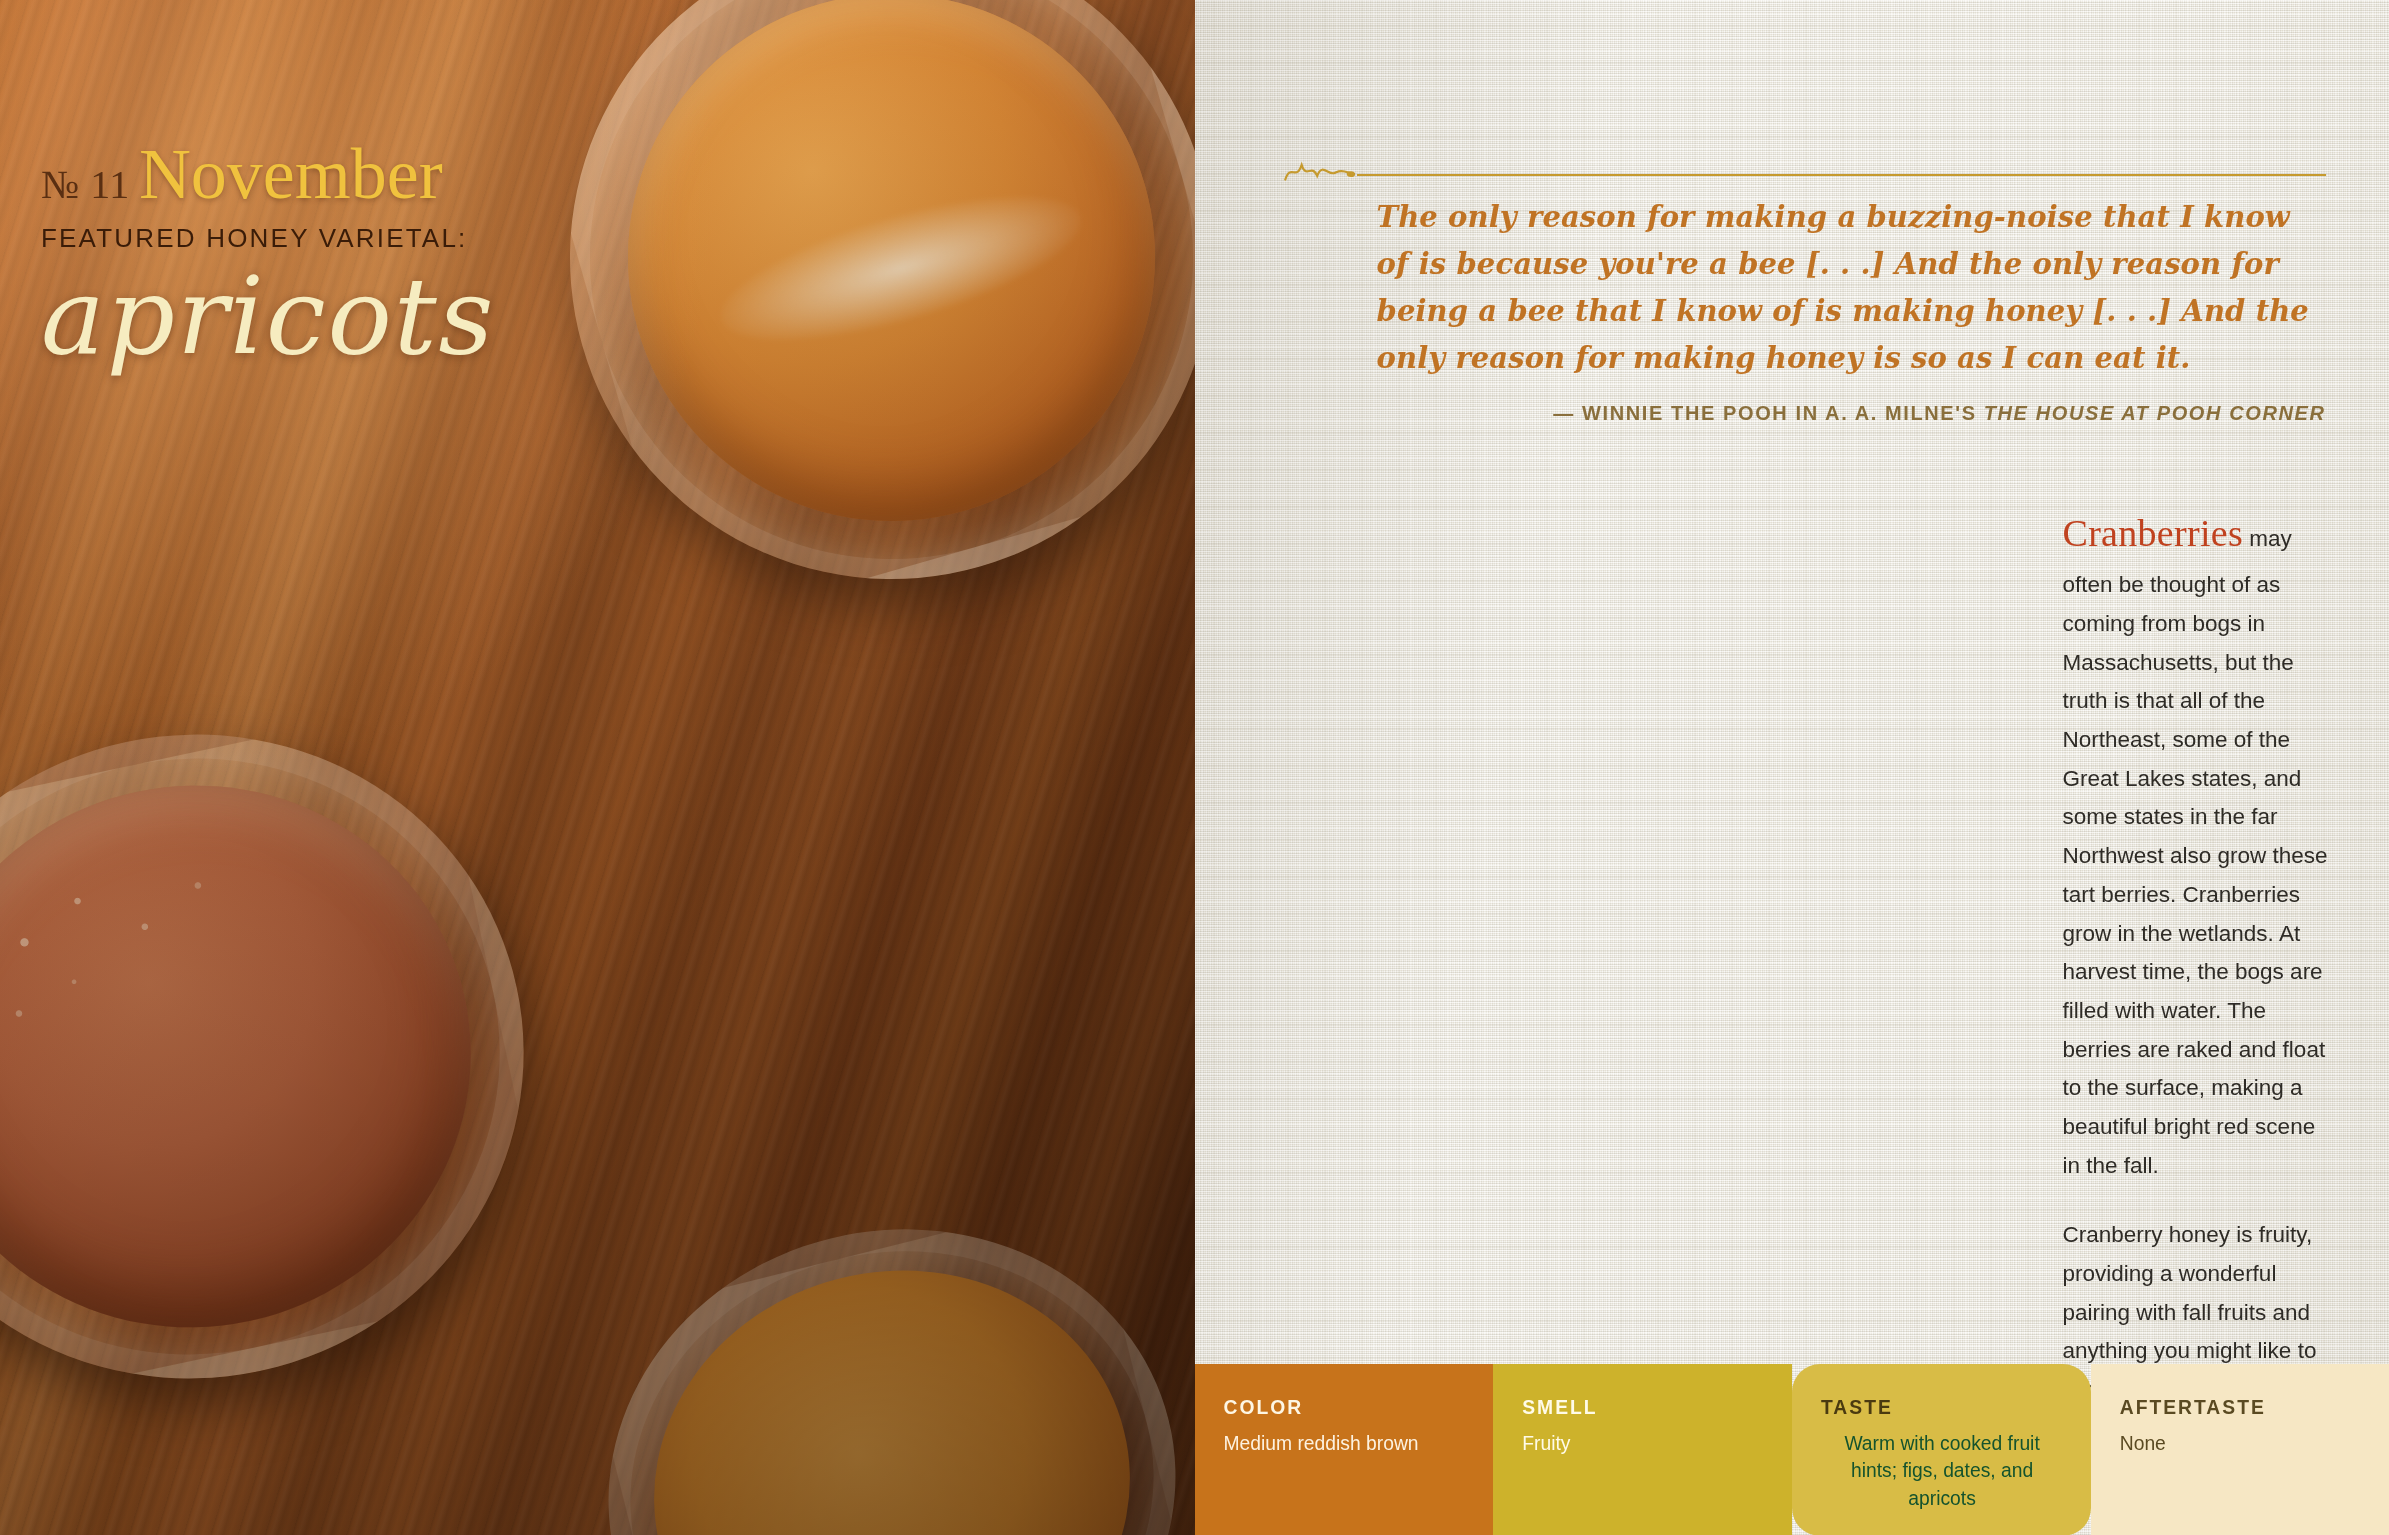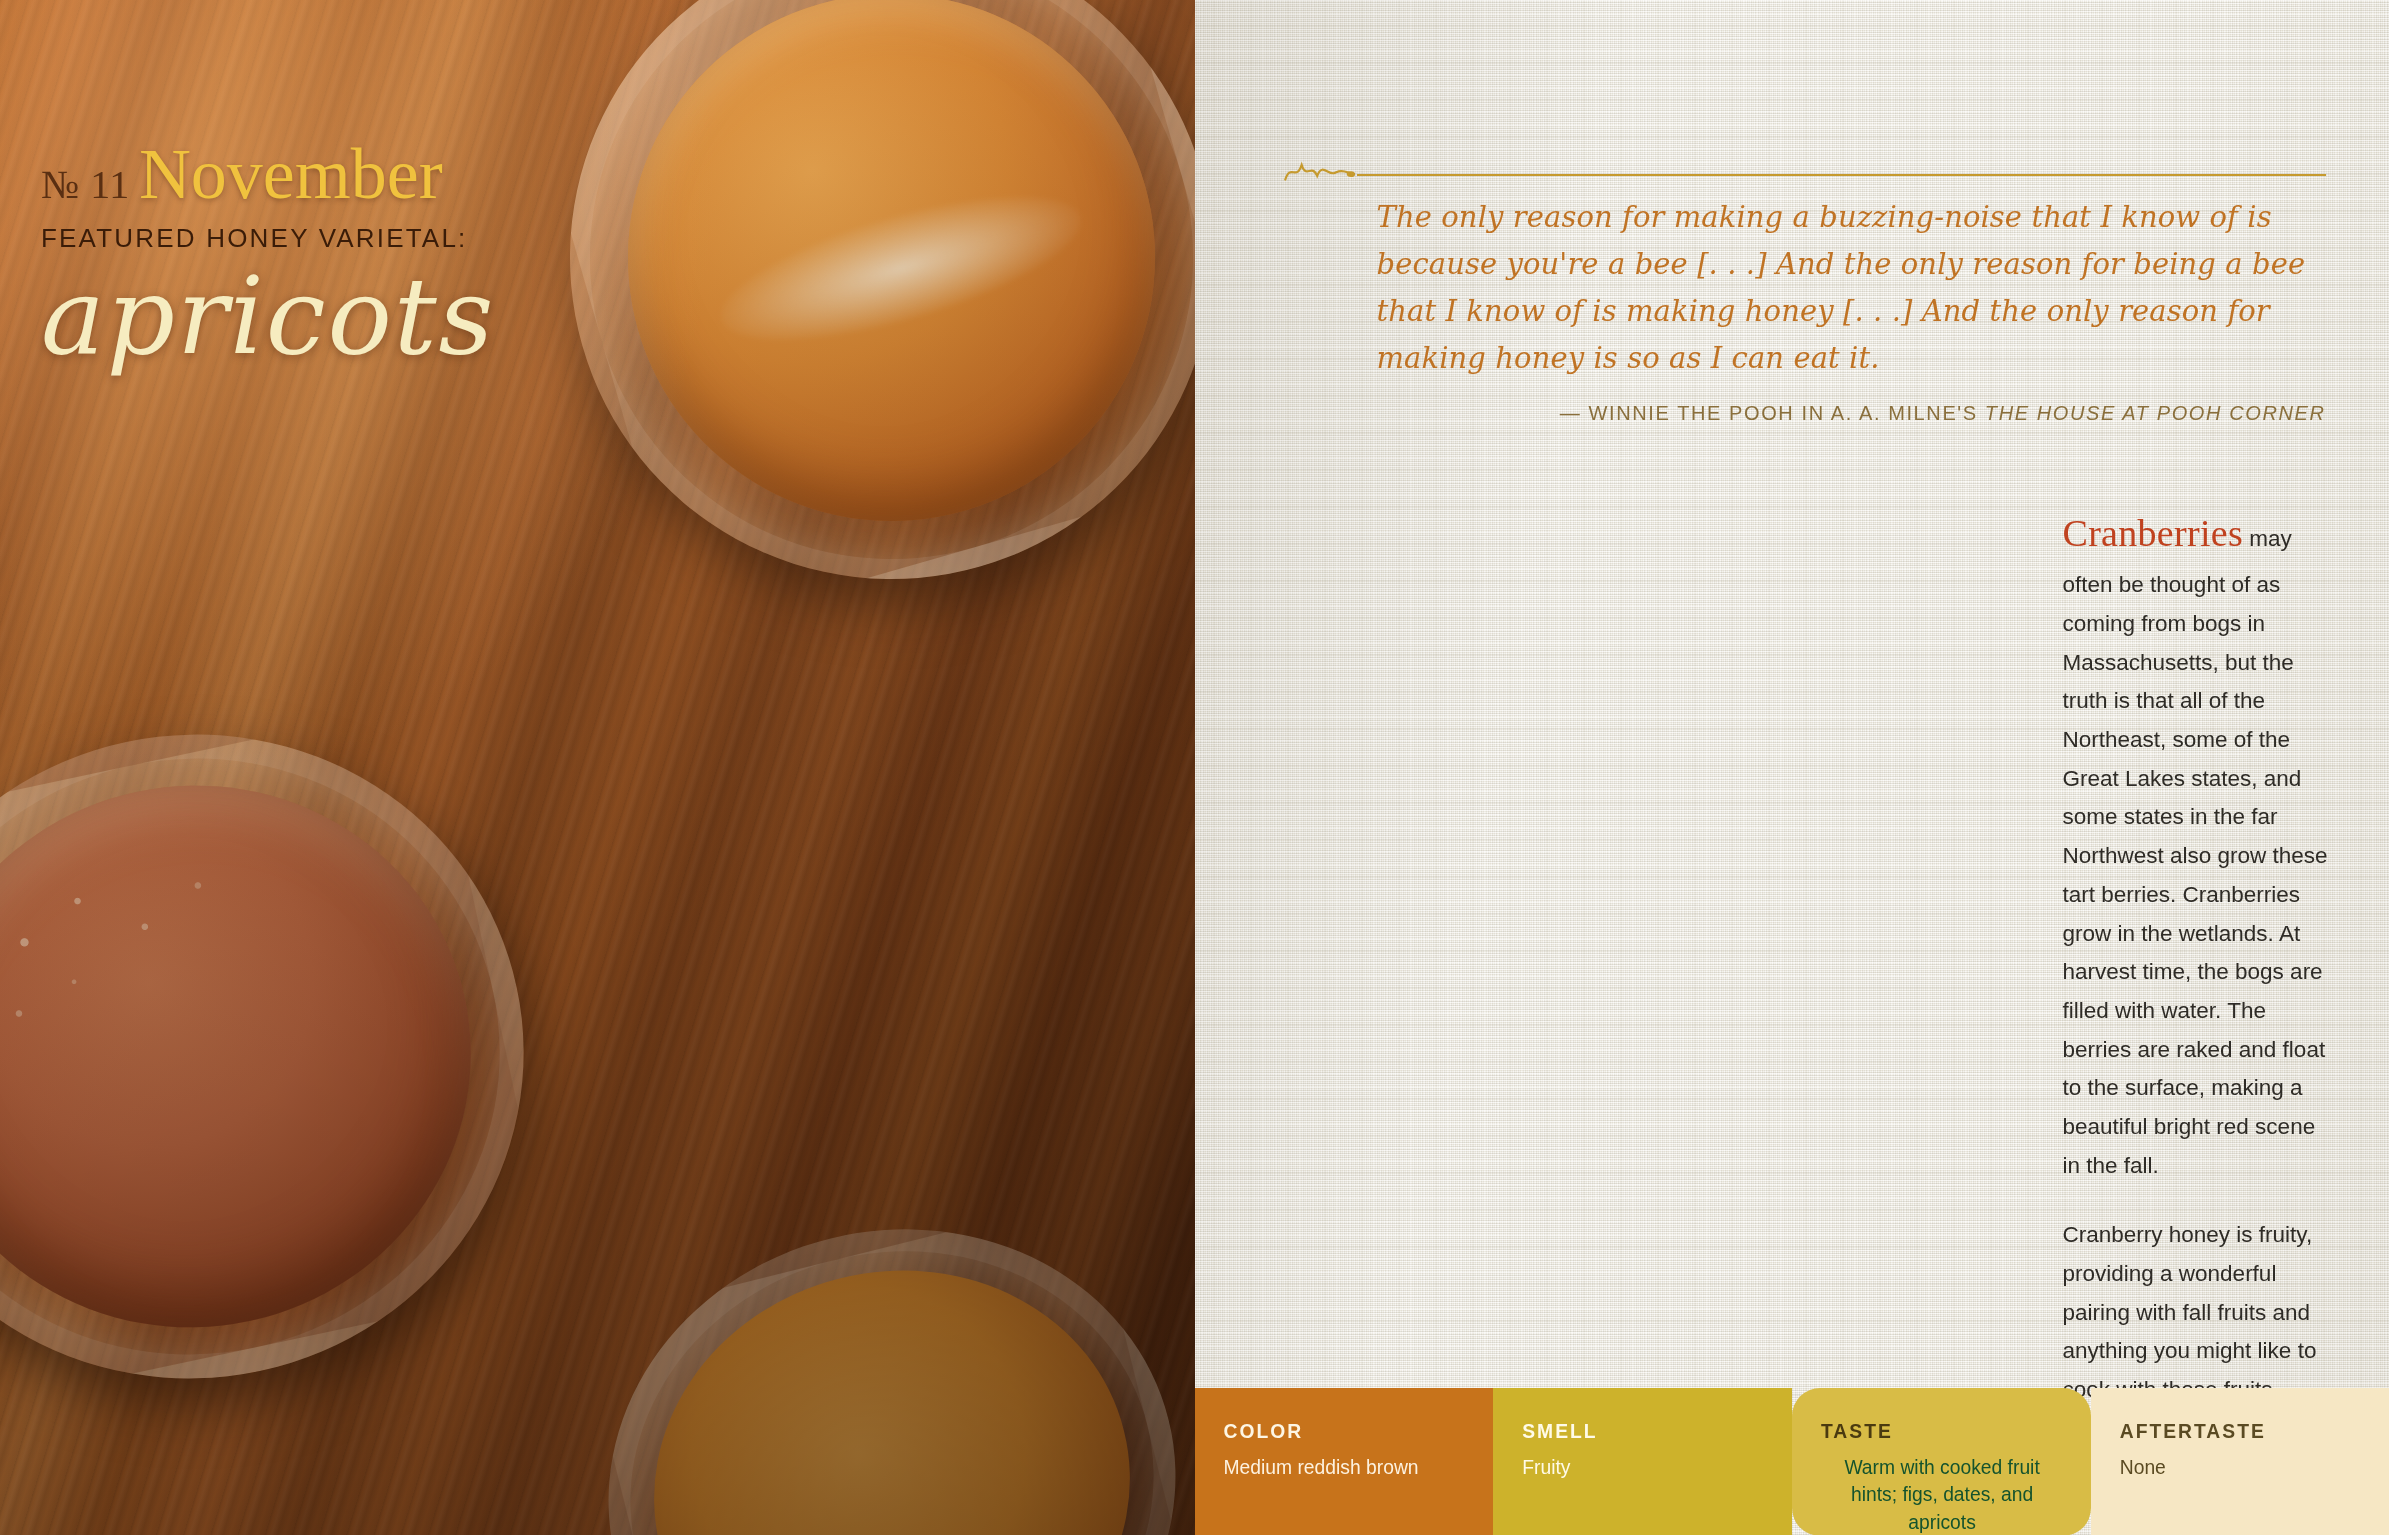--- a/index.html
+++ b/index.html
@@ -209,20 +209,21 @@
     content: "";
     position: absolute; inset: 0;
     background: linear-gradient(100deg, rgba(120,110,88,0.12), rgba(255,255,255,0.05) 30%, rgba(255,255,255,0.0) 70%, rgba(150,140,118,0.08));
   }
 
   .quote-wrap {
     position: absolute;
     left: 88px;
     top: 154px;
     width: 1043px;
+    font-weight: bold;
   }
   .rule-row {
     position: relative;
     height: 31px;
   }
   .rule-line {
     position: absolute;
     left: 74px;
     right: 0;
     top: 20px;
@@ -275,21 +276,21 @@
     color: #c0421f;
     letter-spacing: 0.3px;
   }
 
   
   .taste-bar {
     position: absolute;
     left: 0;
     bottom: 0;
     width: 1195px;
-    height: 148px;
+    height: 172px;
     display: flex;
   }
   .taste-cell {
     flex: 1 1 0;
     padding: 33px 27.6px 0 29px;
     box-sizing: border-box;
   }
   .taste-cell .t-head {
     font-family: "Liberation Sans", sans-serif;
     font-size: 19.3px;

